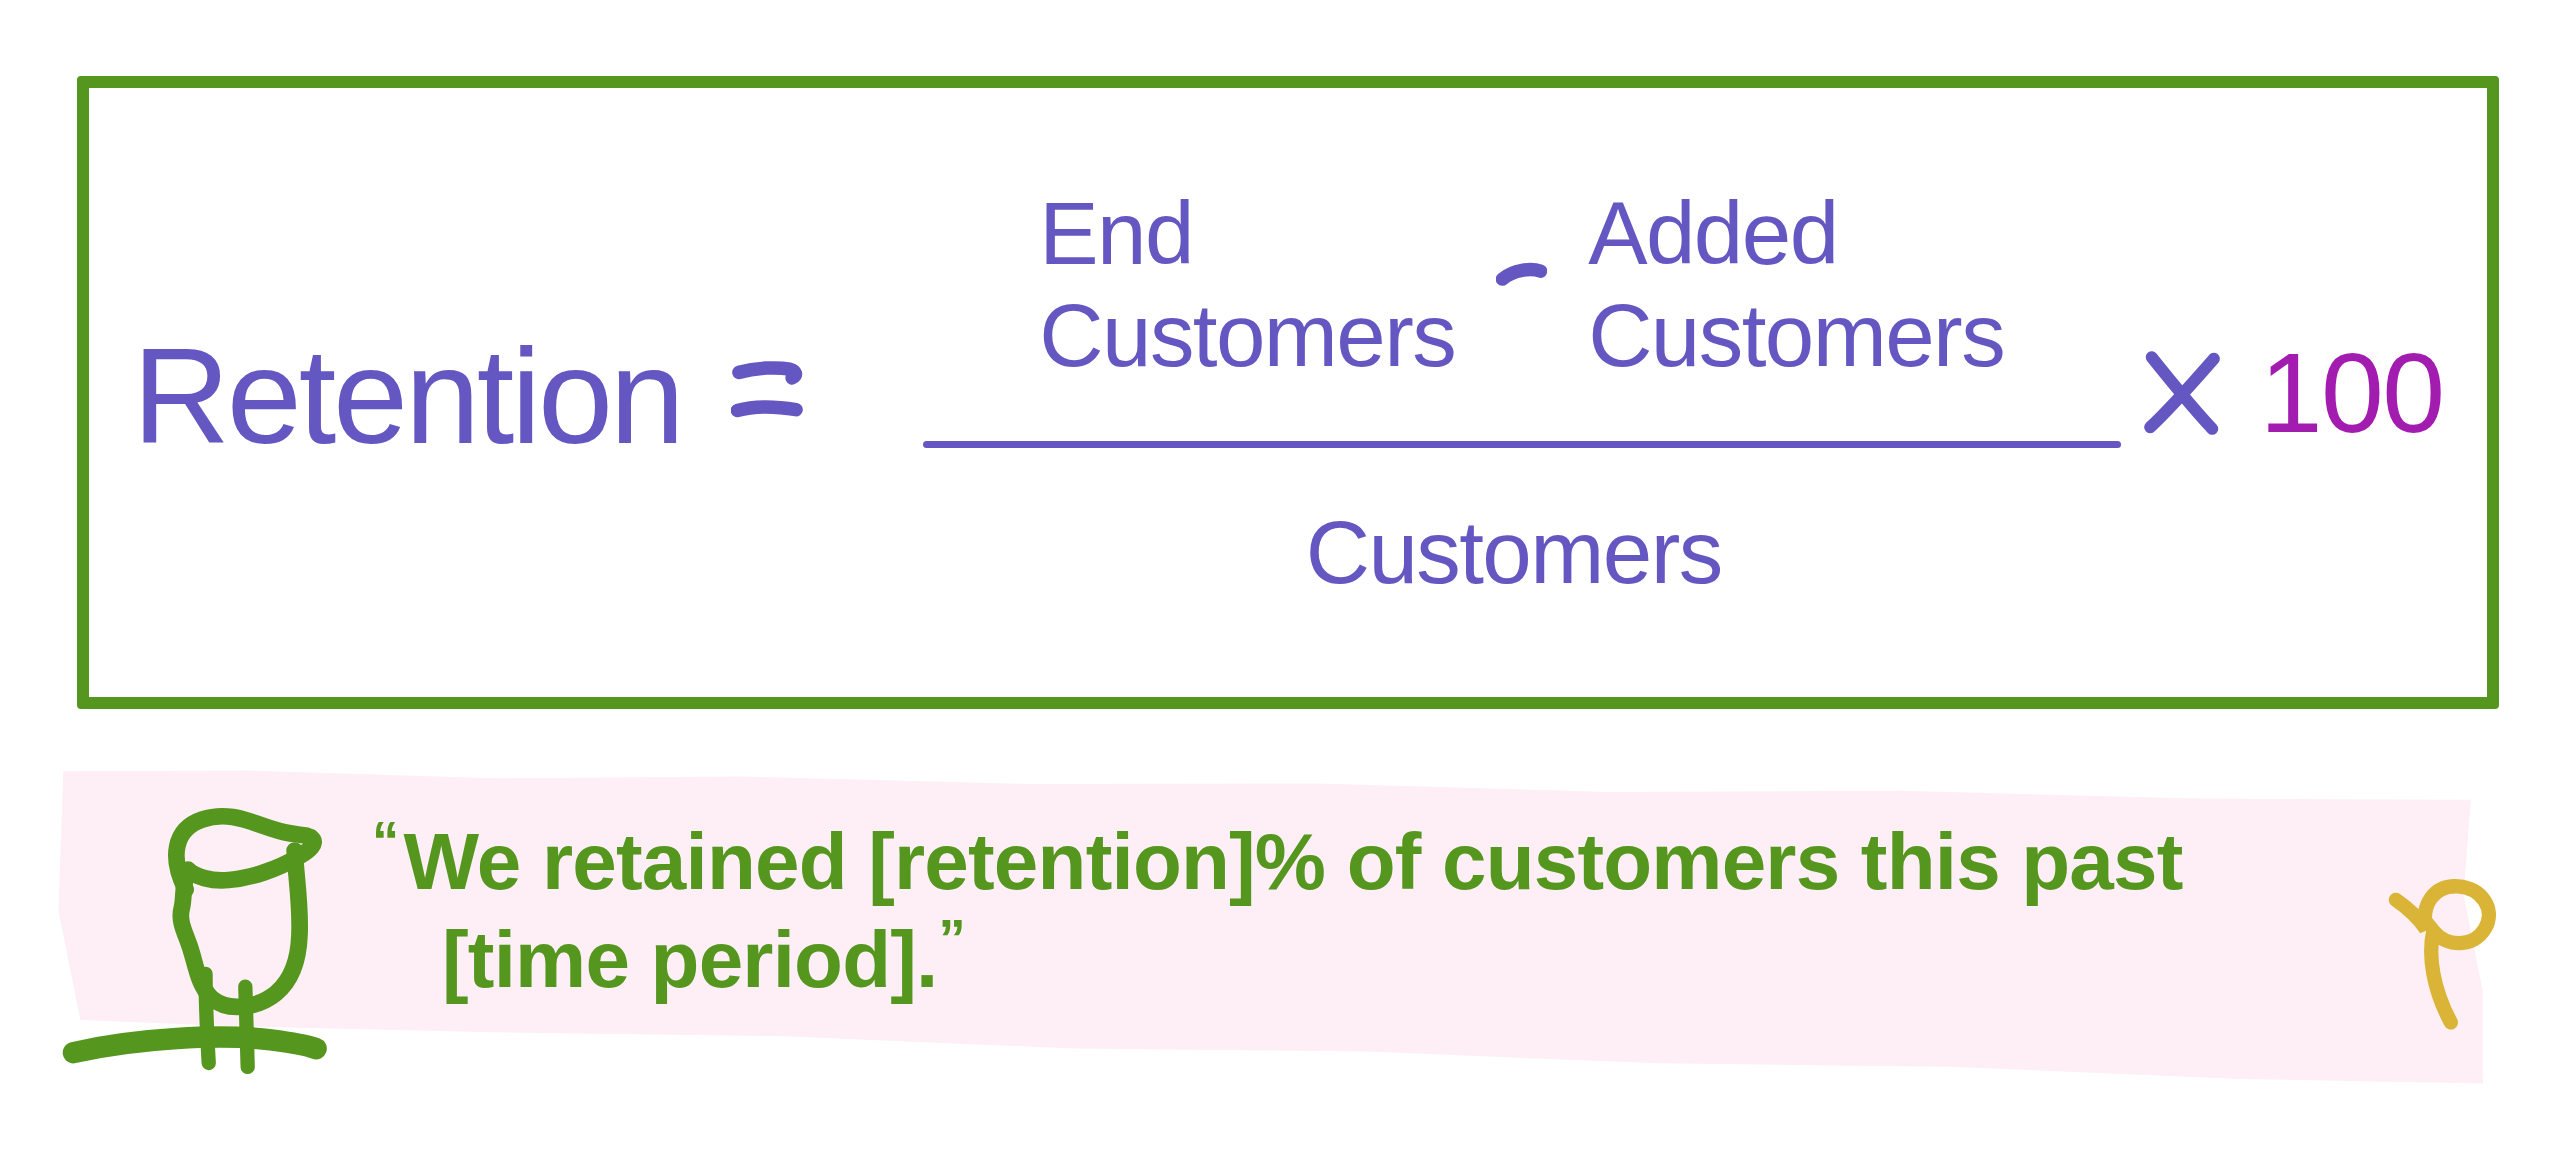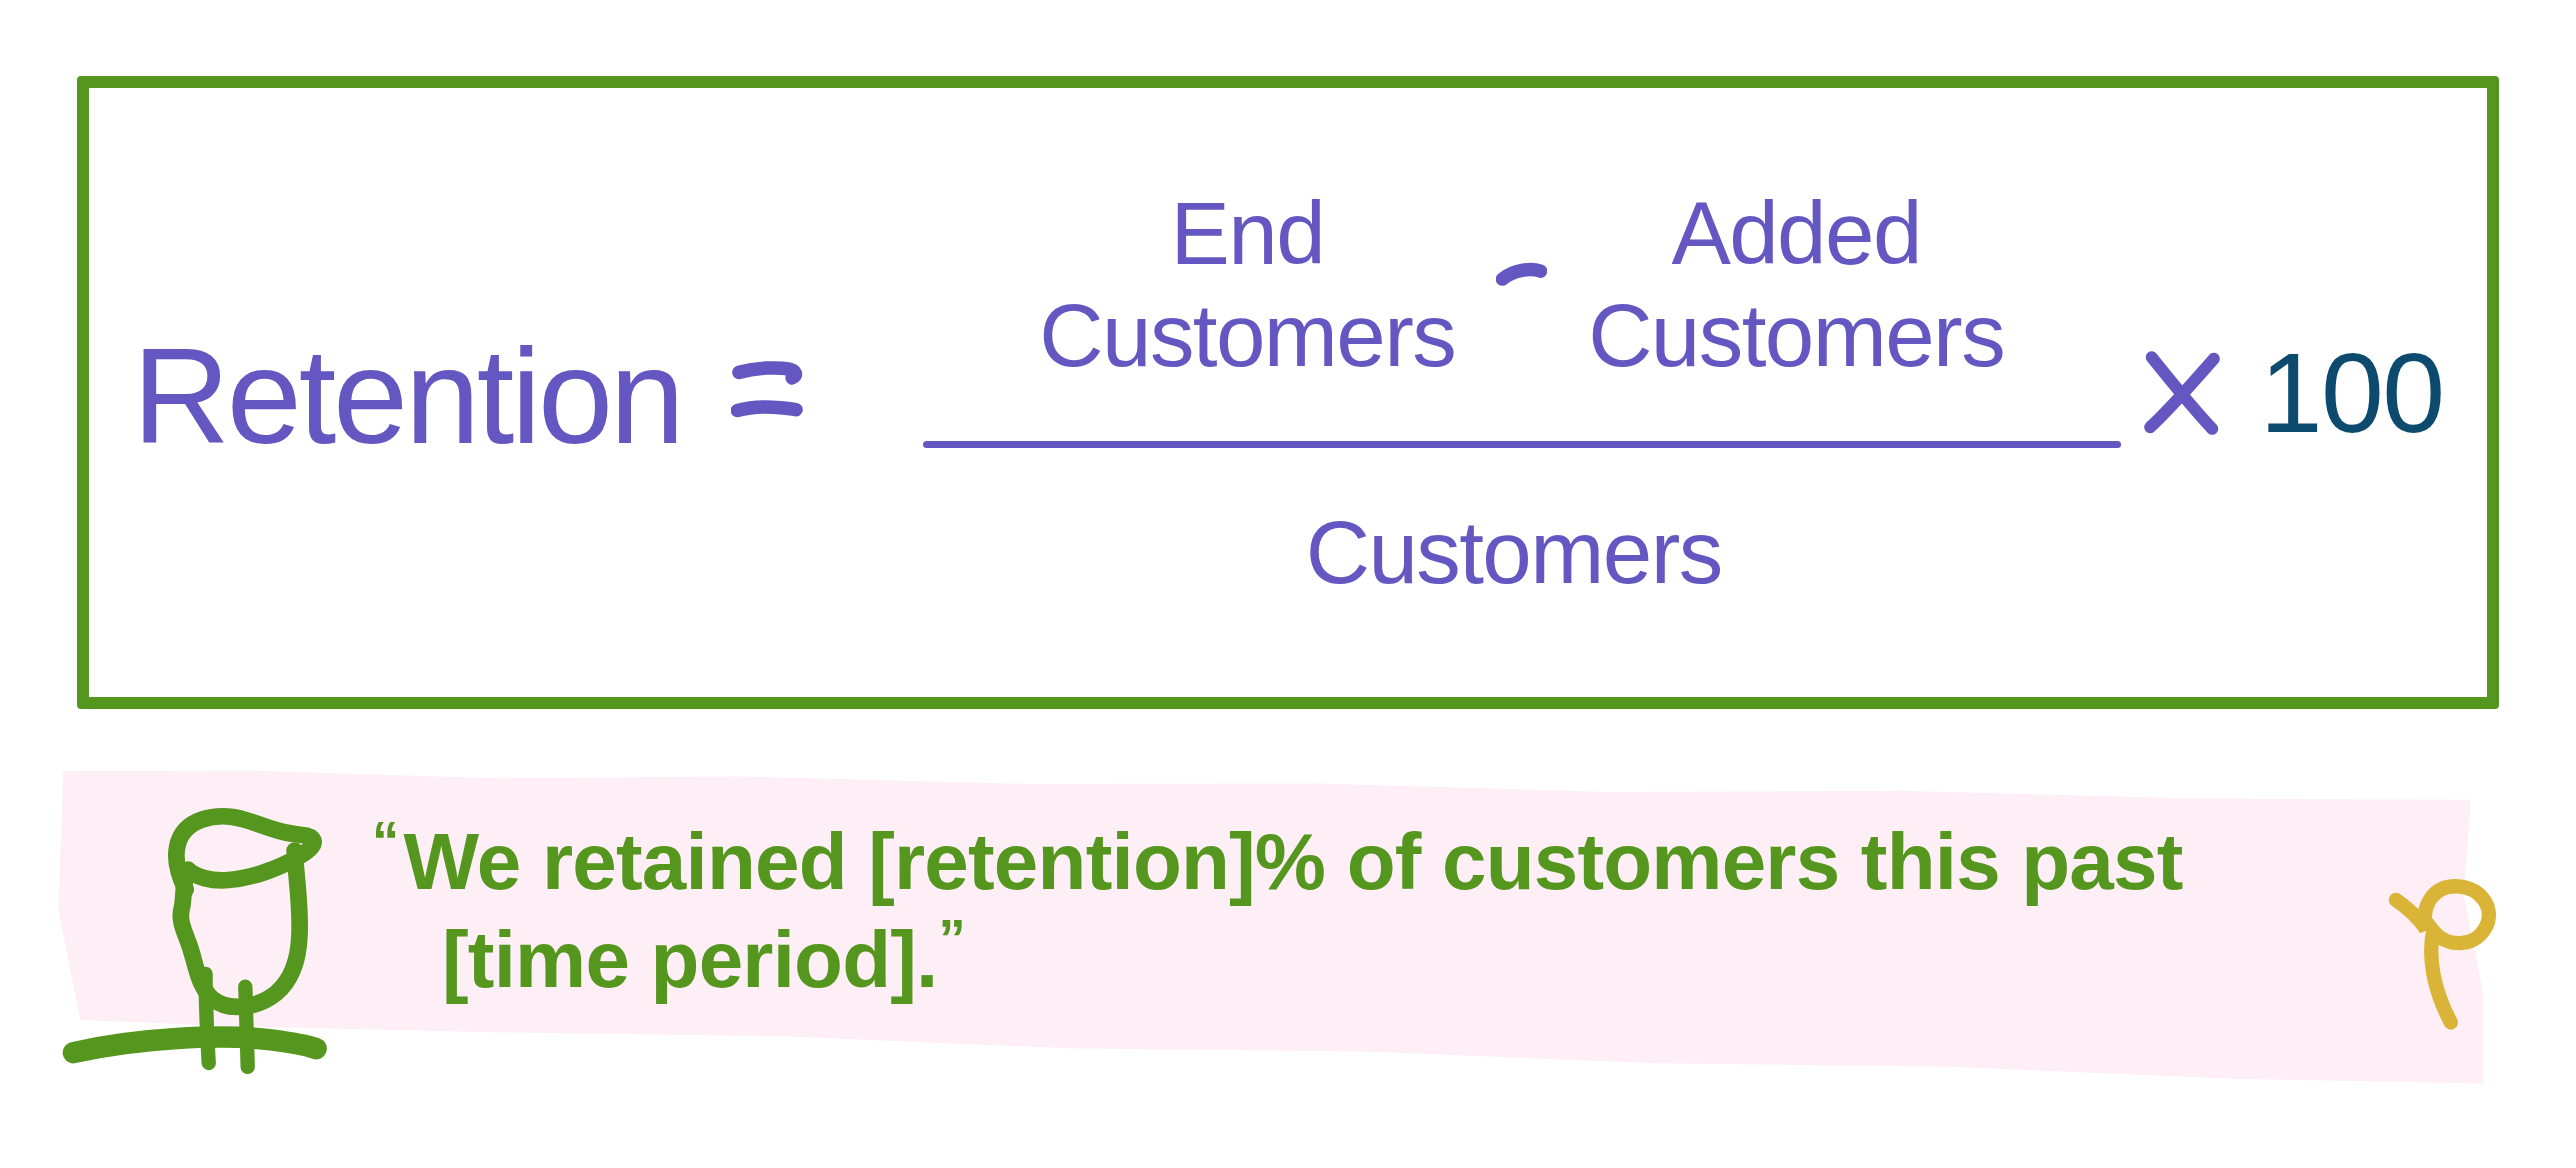--- a/index.html
+++ b/index.html
@@ -48,36 +48,35 @@
   .numerator-row {
     display: flex;
     align-items: center;
   }
   .frac-term {
     color: #6457c2;
     font-size: 89px;
     font-weight: 500;
     letter-spacing: -1.6px;
     line-height: 1.15;
-    text-align: center;
     white-space: nowrap;
   }
   .minus-svg { margin: 0 41px; transform: translateY(-11px); flex: 0 0 auto; }
   .frac-bar {
     width: 1198px; height: 7.2px;
     background: #6457c2;
     border-radius: 4px;
     margin-top: 54px;
     margin-bottom: 53px;
   }
   .denominator { transform: translateX(-8px); }
 
   .times-svg { margin-left: 21px; flex: 0 0 auto; }
   .hundred {
-    color: #0c4a6e;
+    color: #a21caf;
     font-size: 113px;
     font-weight: 500;
     letter-spacing: -1.6px;
     margin-left: 38px;
     white-space: nowrap;
   }
 
   
   .quote-strip {
     position: absolute;

